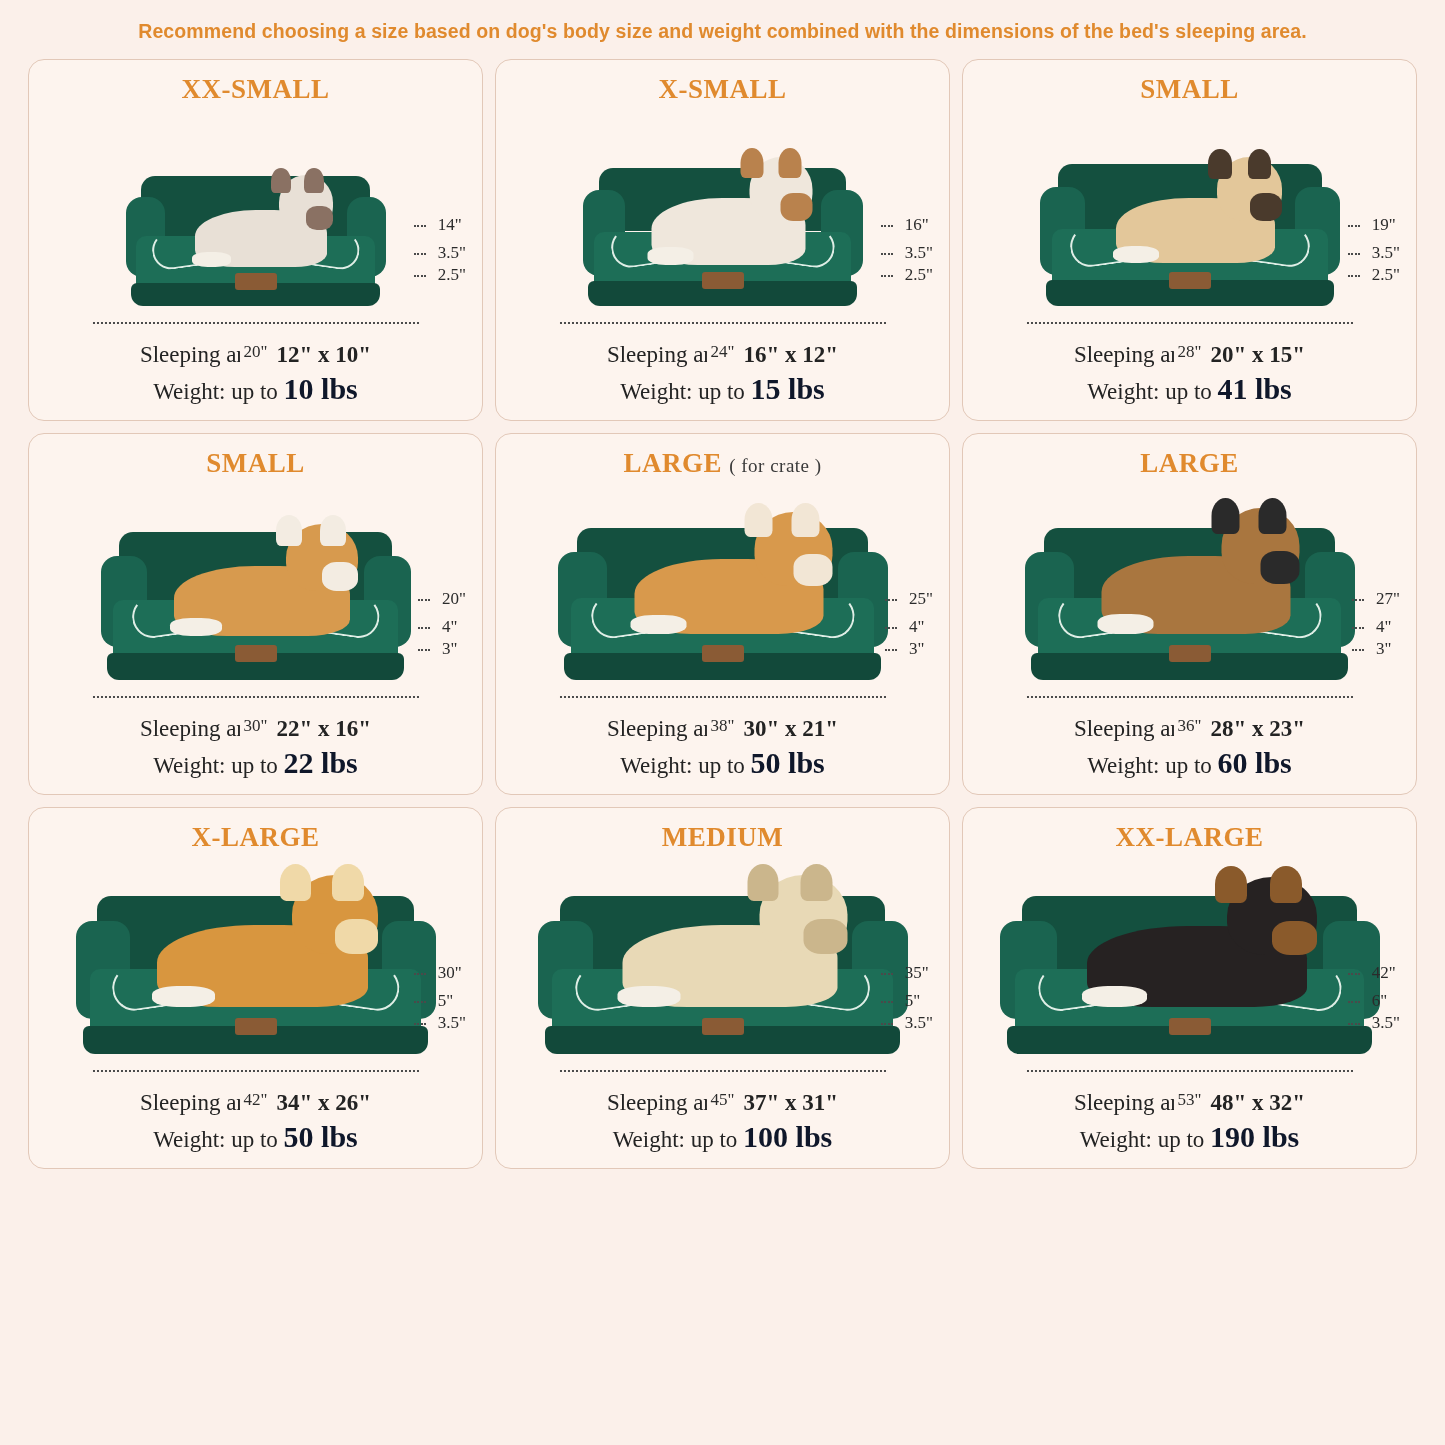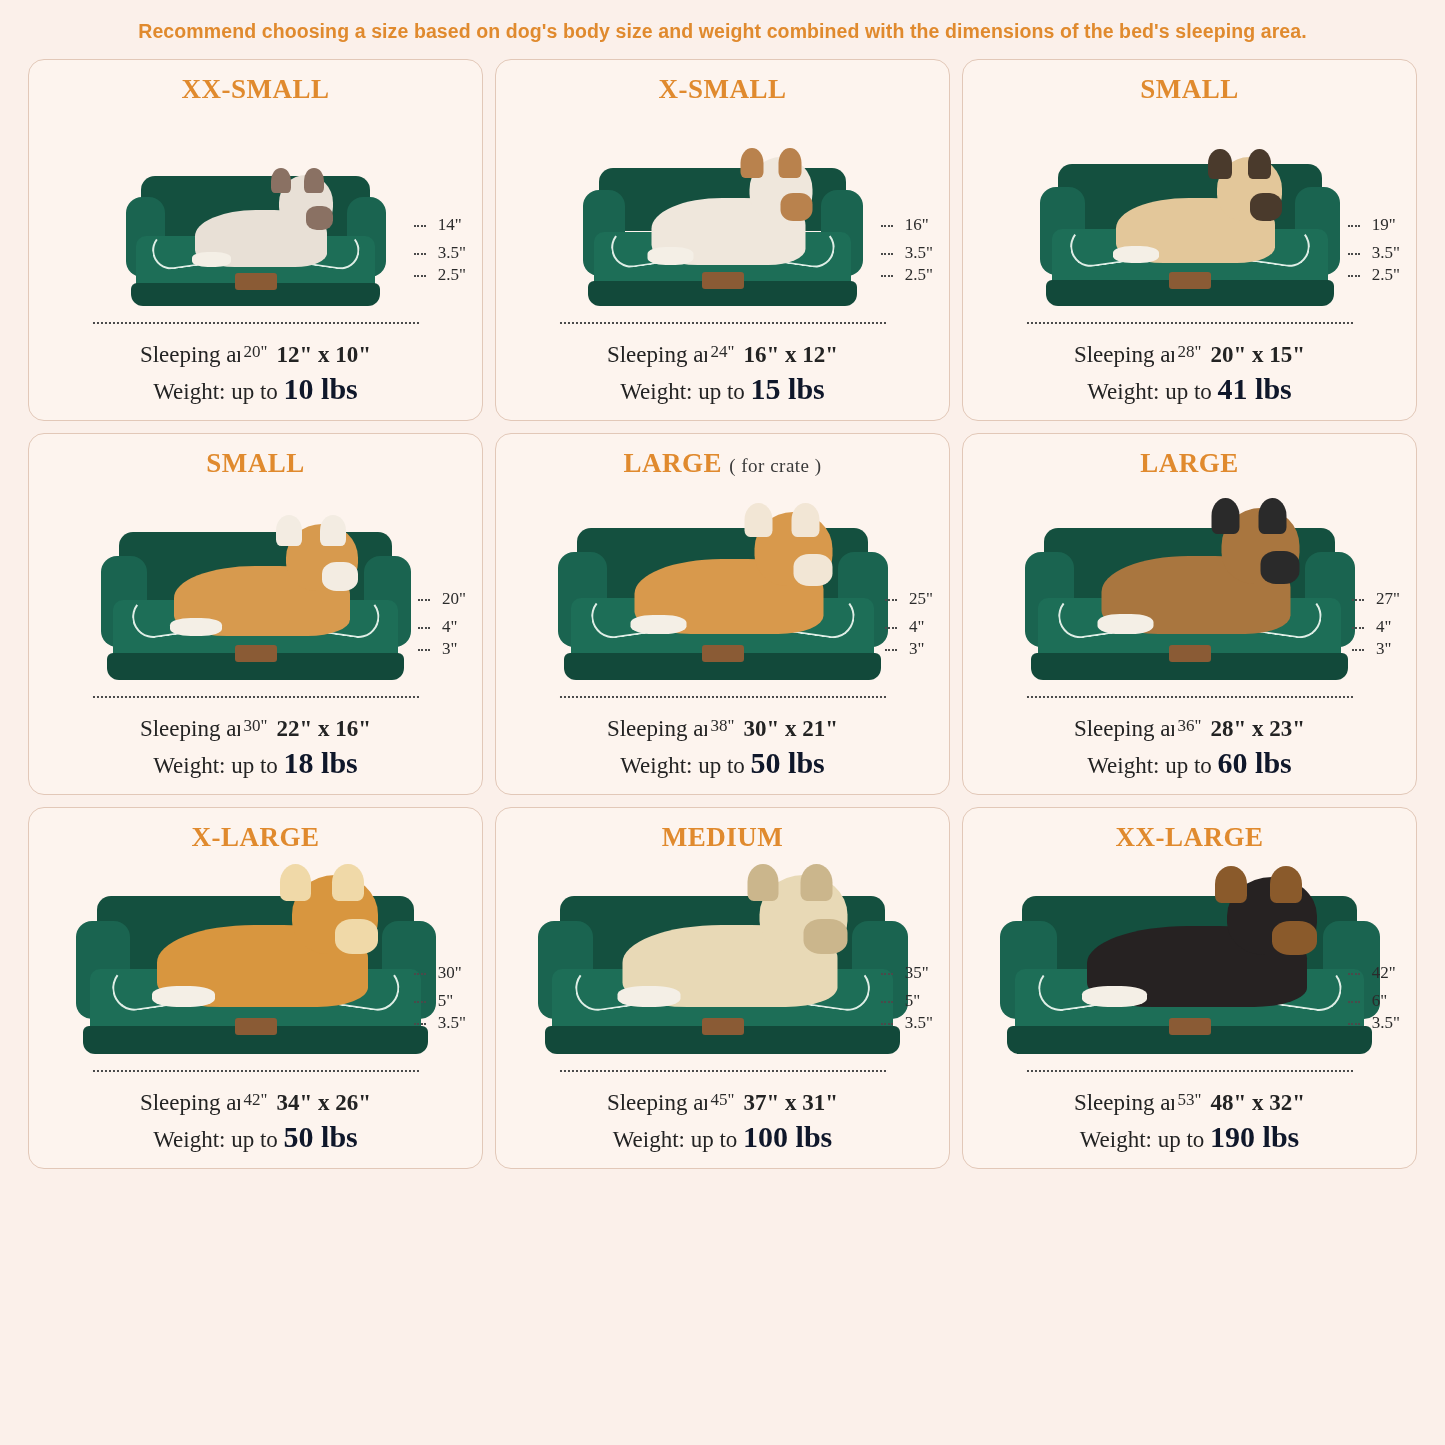--- a/index.html
+++ b/index.html
@@ -482,21 +482,21 @@
     </div>
 
     <div class="specs">
       <div class="sleep">
         <span>Sleeping area:</span>
         <b>22" x 16"</b>
       </div>
       <div class="weight">
         <span>Weight:</span>
         <span>up to</span>
-        <span class="lbs">18 lbs</span>
+        <span class="lbs">22 lbs</span>
       </div>
     </div>
   </div>
 
   <div class="card">
     <div class="card-title">
       <span>LARGE</span>
       <span class="note"> ( for crate )</span>
     </div>
 

